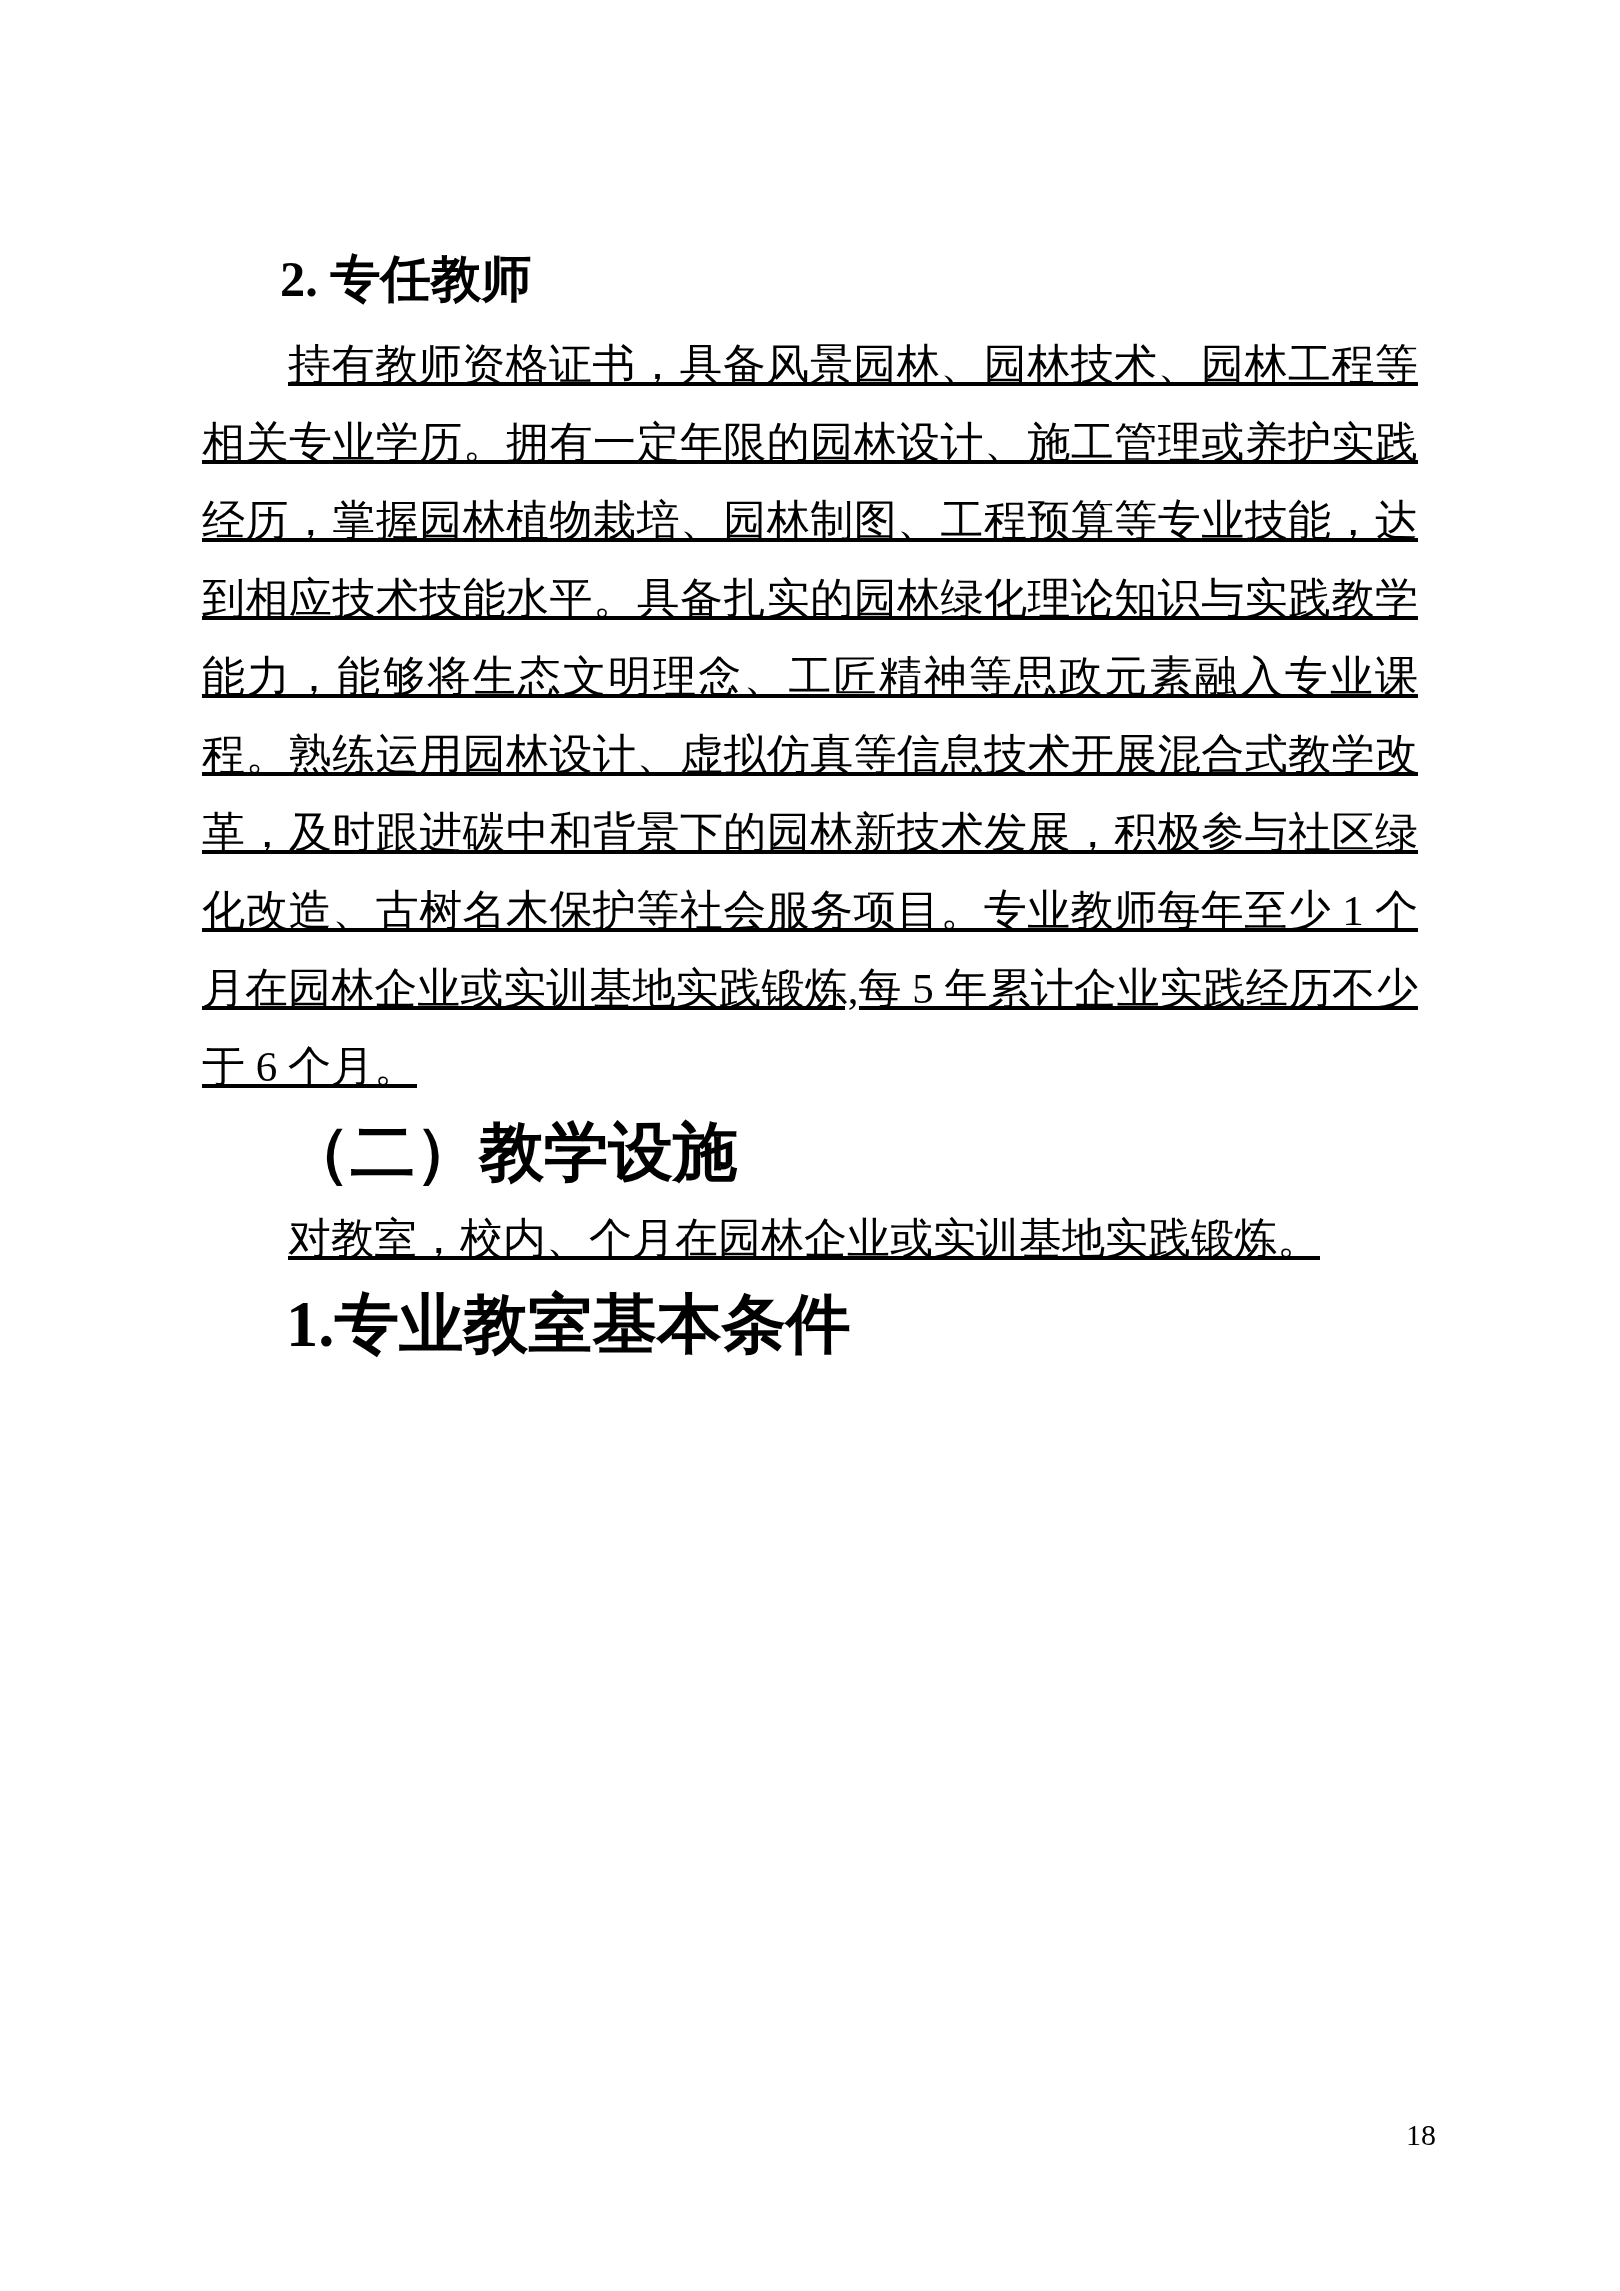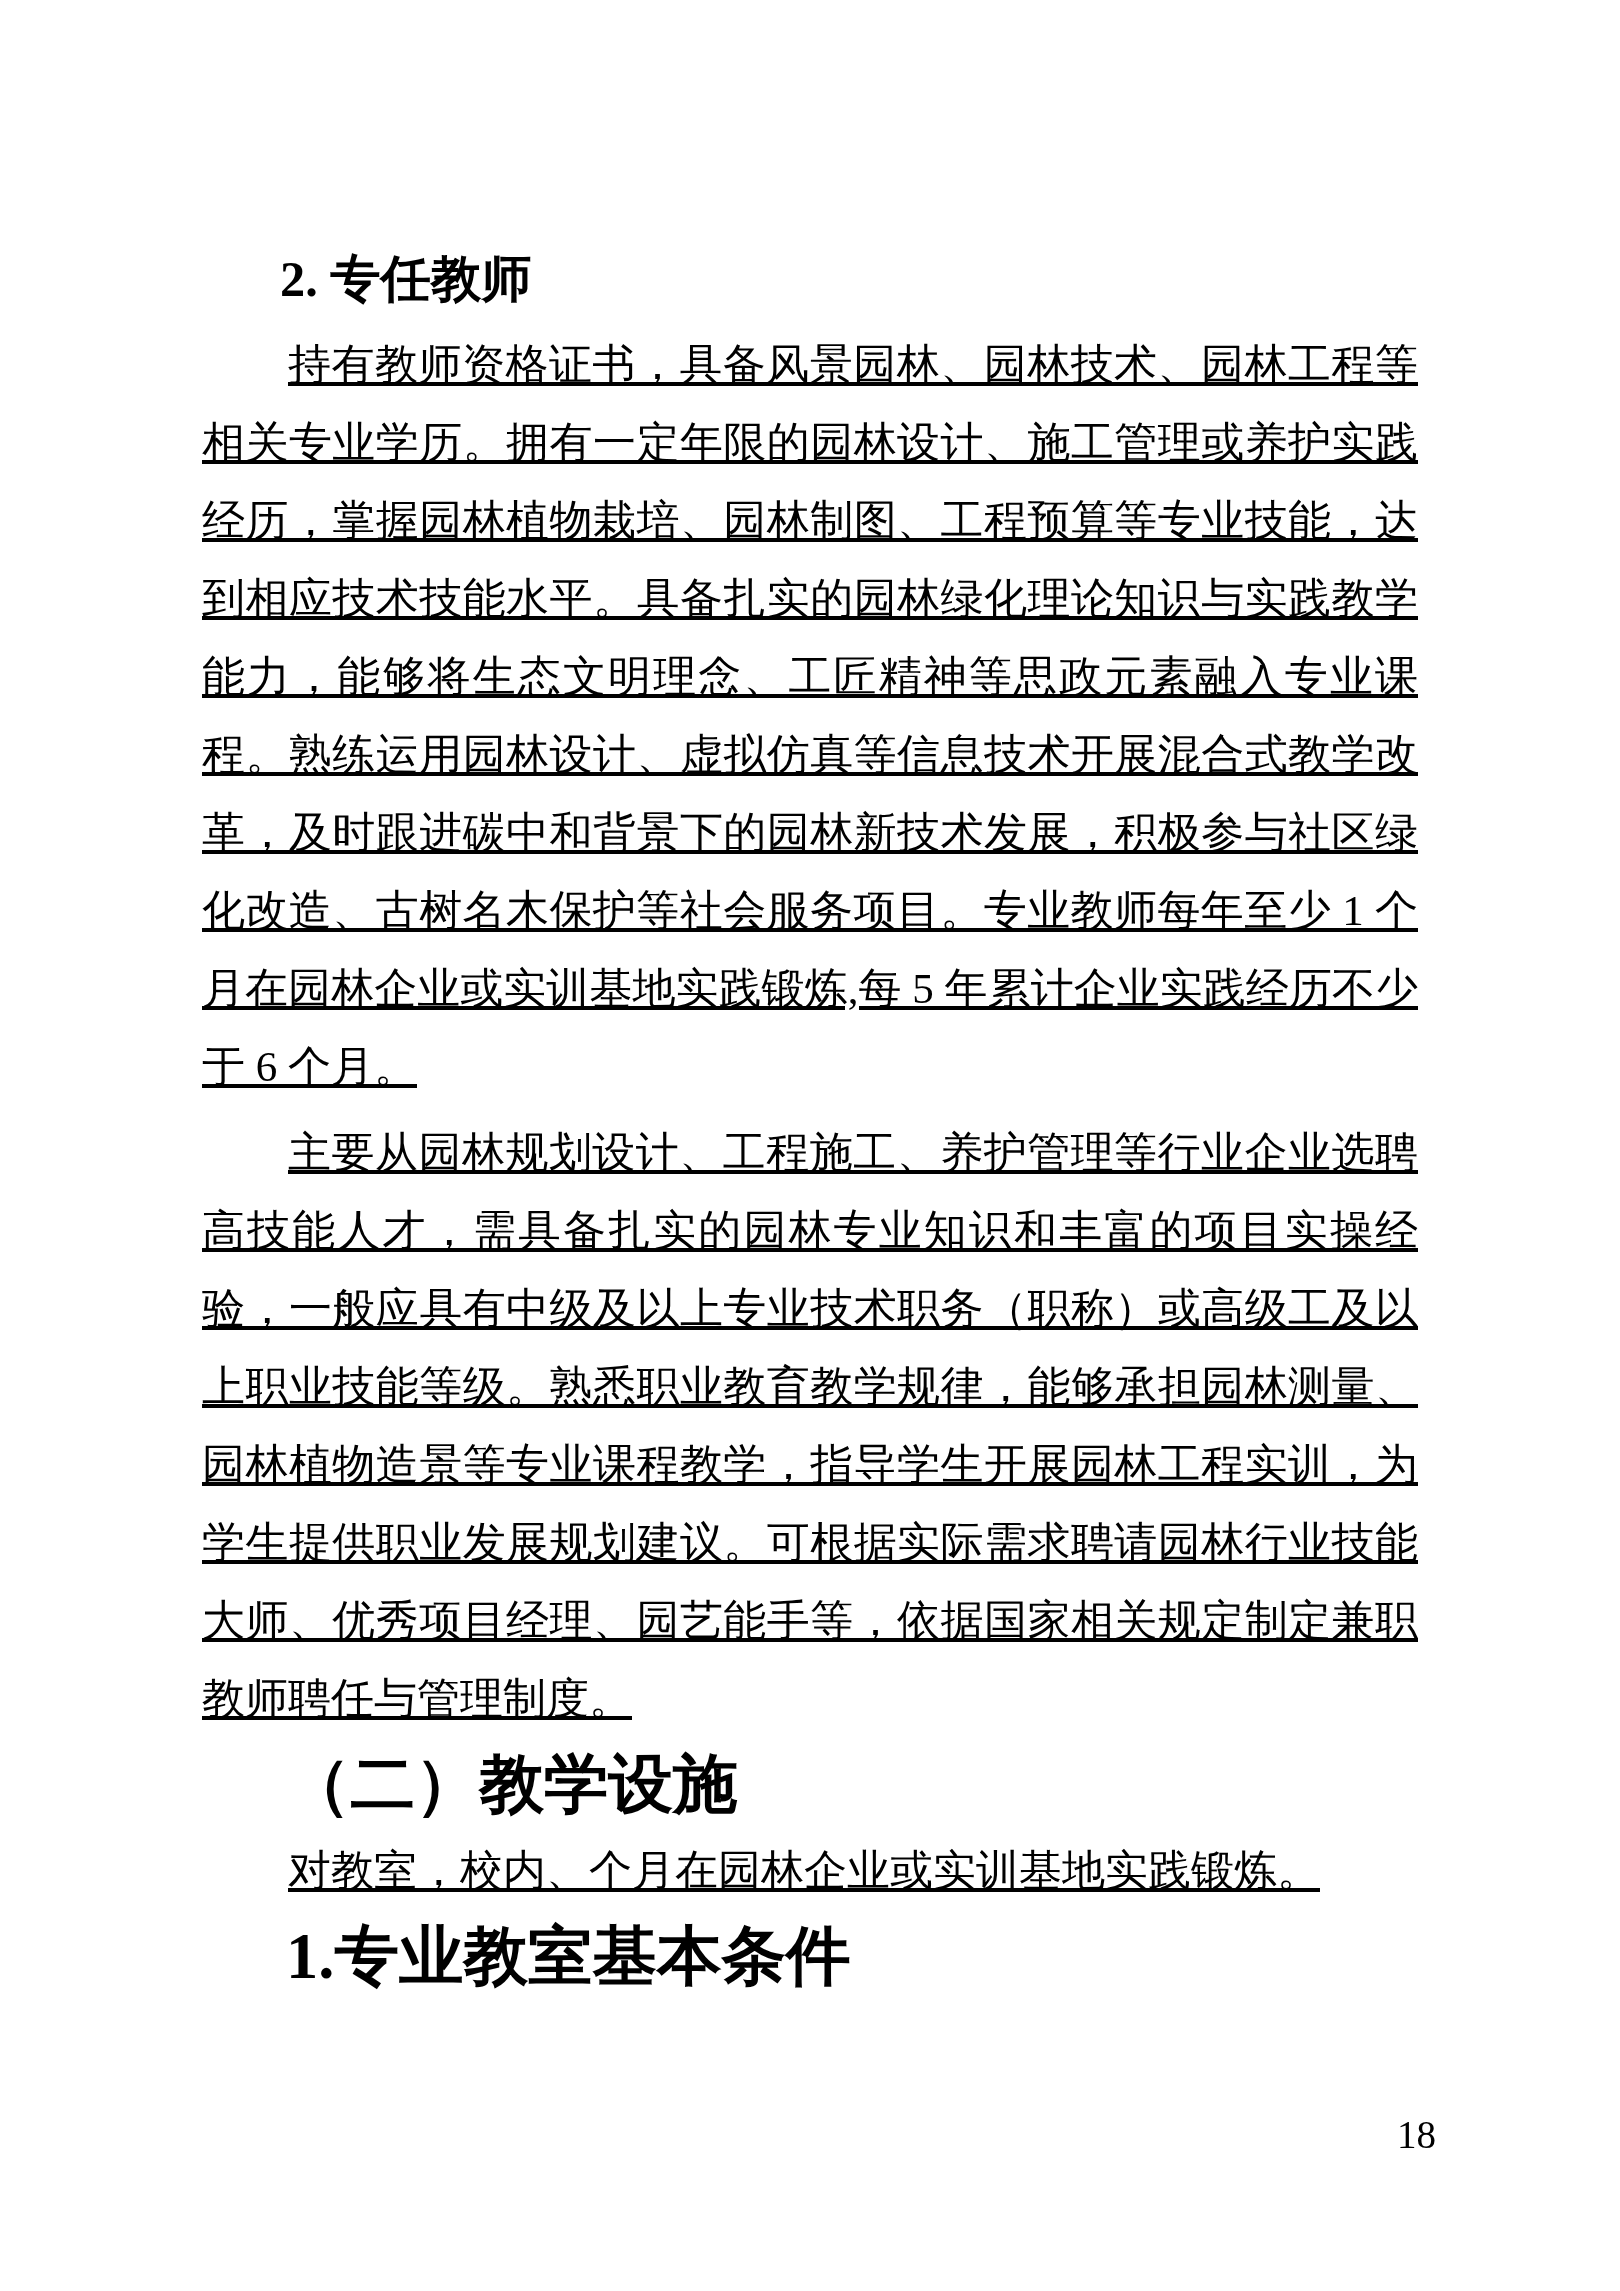--- a/index.html
+++ b/index.html
@@ -42,32 +42,31 @@
     text-indent: 86px;
     text-align: justify;
     text-justify: inter-character;
     word-break: normal;
     text-decoration: underline;
   }
   .pagenum {
     position: absolute;
     top: 2115px;
     right: 184px;
-    font-size: 39px;
+    font-size: 30px;
     line-height: 39px;
     color: #000000;
   }
 </style>
 </head>
 <body>
 
 <div class="page">
   <div class="content">
     <h3 class="heading">2. 专任教师</h3>
     <p class="para">持有教师资格证书，具备风景园林、园林技术、园林工程等相关专业学历。拥有一定年限的园林设计、施工管理或养护实践经历，掌握园林植物栽培、园林制图、工程预算等专业技能，达到相应技术技能水平。具备扎实的园林绿化理论知识与实践教学能力，能够将生态文明理念、工匠精神等思政元素融入专业课程。熟练运用园林设计、虚拟仿真等信息技术开展混合式教学改革，及时跟进碳中和背景下的园林新技术发展，积极参与社区绿化改造、古树名木保护等社会服务项目。专业教师每年至少 1 个月在园林企业或实训基地实践锻炼,每 5 年累计企业实践经历不少于 6 个月。</p>
-    <p class="para">主要从园林规划设计、工程施工、养护管理等行业企业选聘高技能人才，需具备扎实的园林专业知识和丰富的项目实操经验，一般应具有中级及以上专业技术职务（职称）或高级工及以上职业技能等级。熟悉职业教育教学规律，能够承担园林测量、园林植物造景等专业课程教学，指导学生开展园林工程实训，为学生提供职业发展规划建议。可根据实际需求聘请园林行业技能大师、优秀项目经理、园艺能手等，依据国家相关规定制定兼职教师聘任与管理制度。</p>
     <h2 class="heading-bold">（二）教学设施</h2>
     <p class="para">对教室，校内、个月在园林企业或实训基地实践锻炼。</p>
     <h2 class="heading-bold">1.专业教室基本条件</h2>
   </div>
   <div class="pagenum">18</div>
 </div>
 
 
 </body></html>

